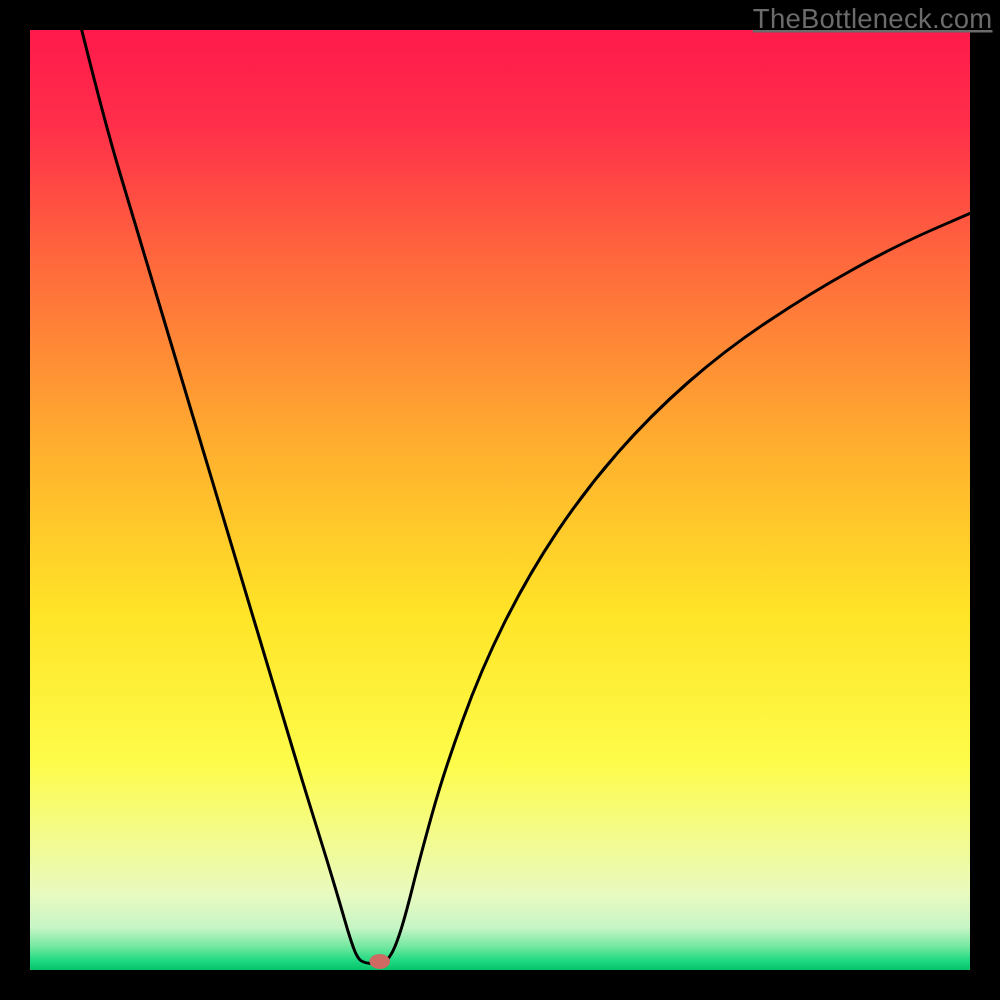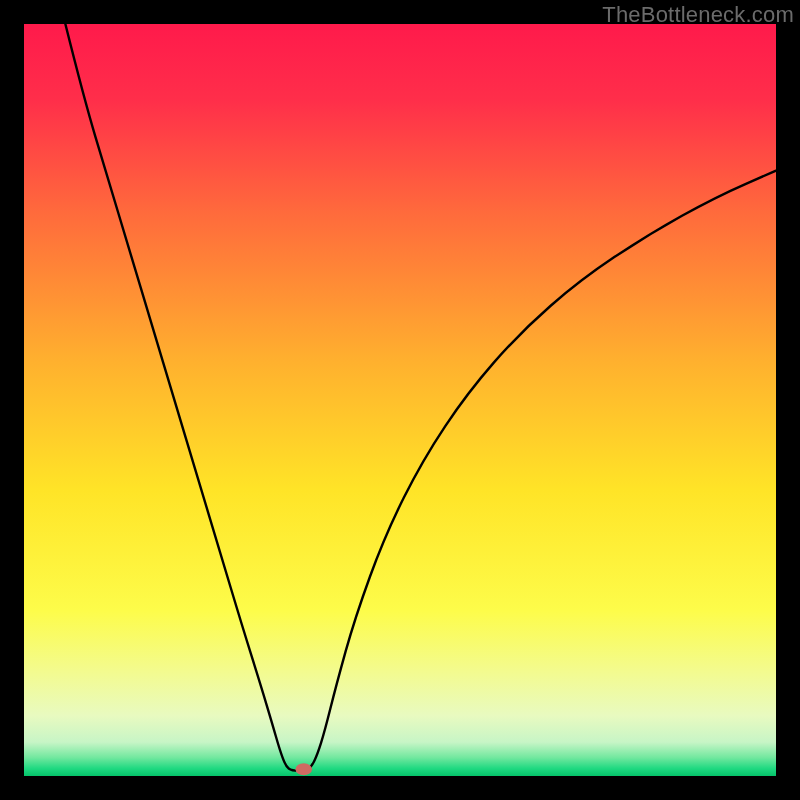--- a/index.html
+++ b/index.html
@@ -27,20 +27,21 @@
     height: 752px;
   }
   .watermark {
     position: absolute;
     top: 2px;
     right: 6px;
     color: #6b6b6b;
     font-size: 22px;
     font-weight: 500;
     letter-spacing: 0.2px;
+    text-decoration: underline;
   }
   svg { display: block; }
 </style>
 </head>
 <body>
 
 <div class="frame">
   <svg class="plot" viewBox="0 0 752 752" preserveAspectRatio="none">
     <defs>
       <linearGradient id="bg-grad" x1="0" y1="0" x2="0" y2="1">

